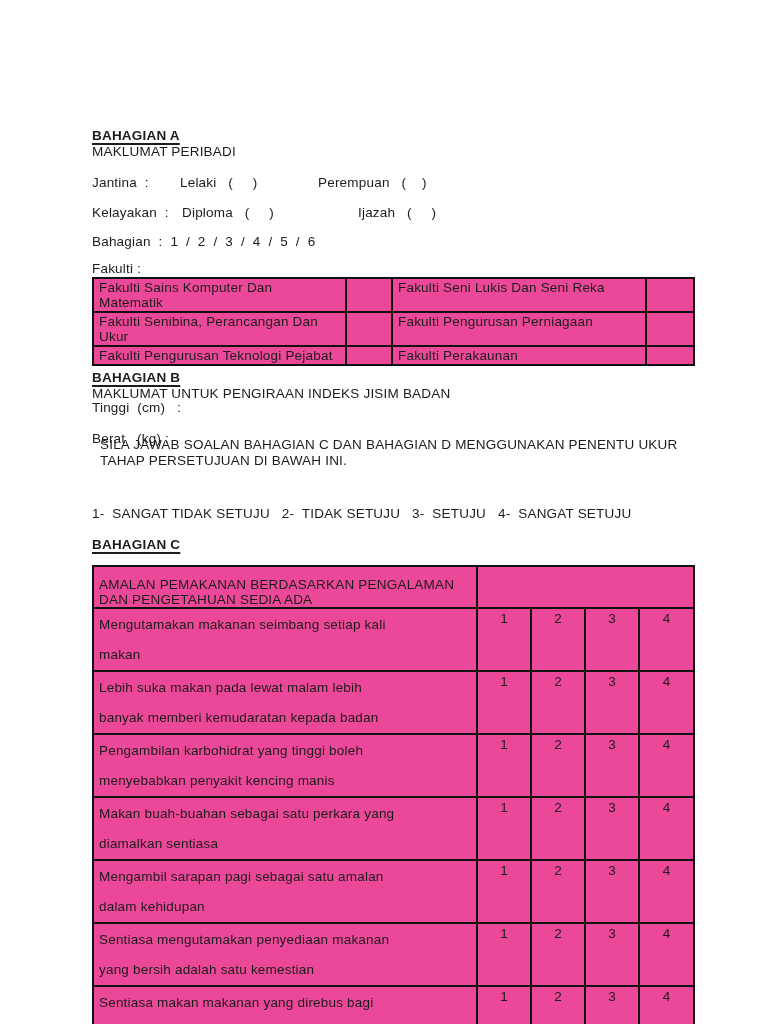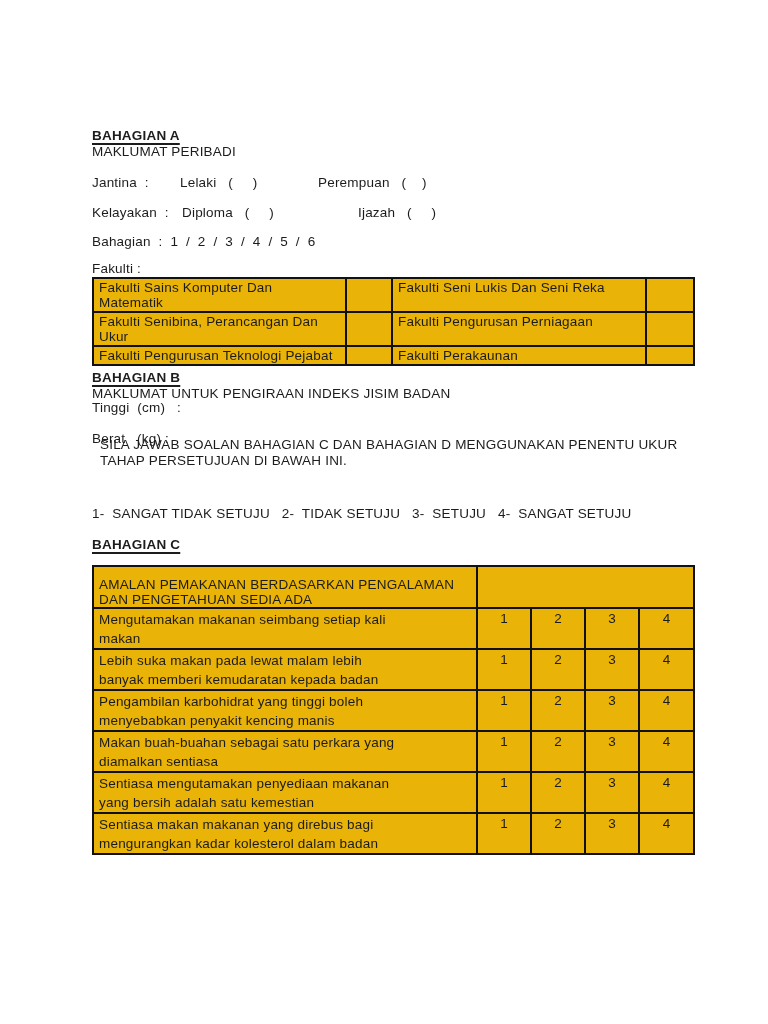--- a/index.html
+++ b/index.html
@@ -51,39 +51,39 @@
   #row-bahagian { top: 234px; }
   #label-fakulti { top: 261px; }
 
   .form-line span { position: absolute; top: 0; white-space: pre; }
   #jantina-label, #kelayakan-label { left: 0; }
   #jantina-male { left: 88px; }
   #jantina-female { left: 226px; }
   #kelayakan-diploma { left: 90px; }
   #kelayakan-ijazah { left: 266px; }
 
-  table { border-collapse: collapse; table-layout: fixed; background: #eab308; }
+  table { border-collapse: collapse; table-layout: fixed; background: #ec4899; }
   td { border: 2px solid #111111; vertical-align: top; overflow: hidden; }
 
   #table-a { position: absolute; top: 277px; left: 0; width: 601px; }
   #table-a td { padding: 1px 5px 1px 5px; line-height: 15px; white-space: pre-line; }
   #table-a td.chk { padding: 0; }
 
   #heading-b { top: 370px; }
   #sub-b { top: 386px; }
   #row-tinggi { top: 400px; }
   #row-berat { top: 431px; }
   #instruction { top: 437px; white-space: pre-line; line-height: 16px; width: 601px; margin-left: 8px; }
   #scale-legend { top: 506px; }
   #heading-c { top: 537px; }
 
   #table-c { position: absolute; top: 565px; left: 0; width: 601px; }
   #table-c td.q {
     padding: 1px 5px 0 5px;
-    line-height: 19px;
+    line-height: 30px;
     white-space: pre-line;
   }
   #table-c tr.hdr td.q { line-height: 15px; padding-top: 10px; height: 28px; }
   #table-c tr.body-row { height: 37px; }
   #table-c td.num {
     text-align: center;
     padding-top: 2px;
     line-height: 15px;
   }
   #table-c td.merged { padding: 0; }
@@ -202,20 +202,28 @@
 
   <tr class="body-row">
     <td class="q">Makan buah-buahan sebagai satu perkara yang
 diamalkan sentiasa</td>
   <td class="num">1</td>
             <td class="num">2</td>
             <td class="num">3</td>
             <td class="num">4</td>
           </tr>
 
+  <tr class="body-row">
+    <td class="q">Mengambil sarapan pagi sebagai satu amalan
+dalam kehidupan</td>
+  <td class="num">1</td>
+            <td class="num">2</td>
+            <td class="num">3</td>
+            <td class="num">4</td>
+          </tr>
 
   <tr class="body-row">
     <td class="q">Sentiasa mengutamakan penyediaan makanan
 yang bersih adalah satu kemestian</td>
   <td class="num">1</td>
             <td class="num">2</td>
             <td class="num">3</td>
             <td class="num">4</td>
           </tr>
 

